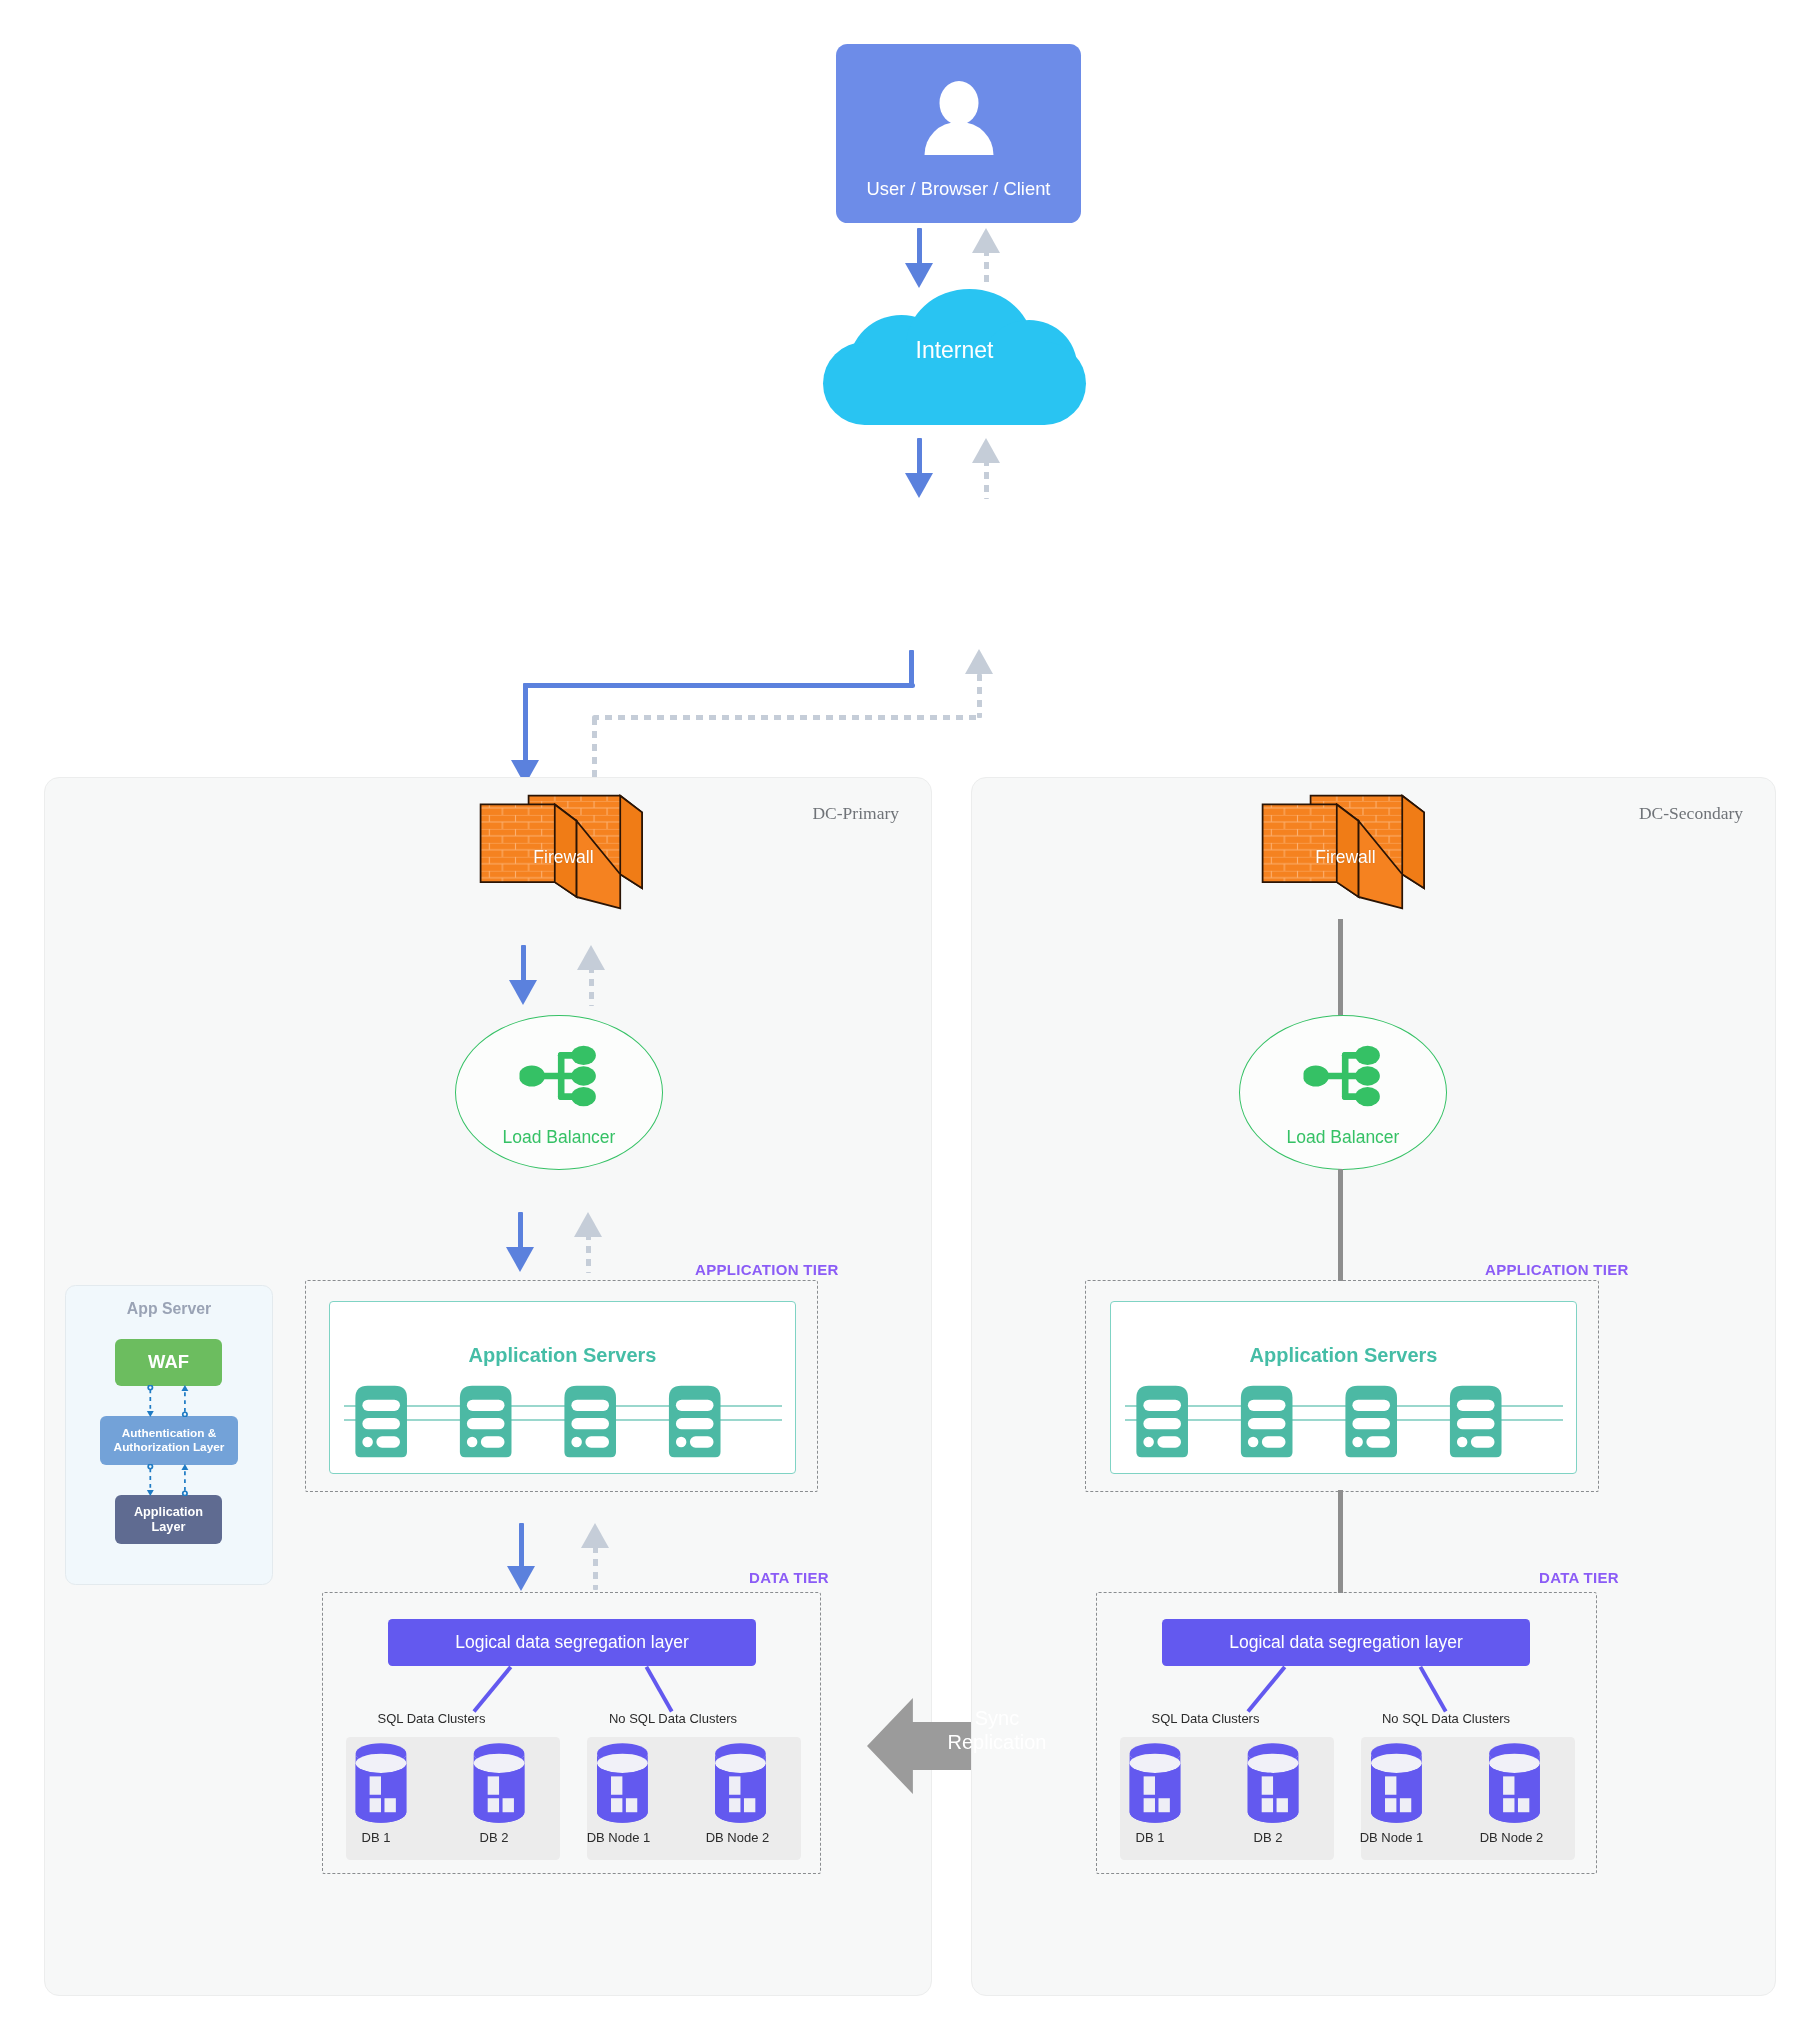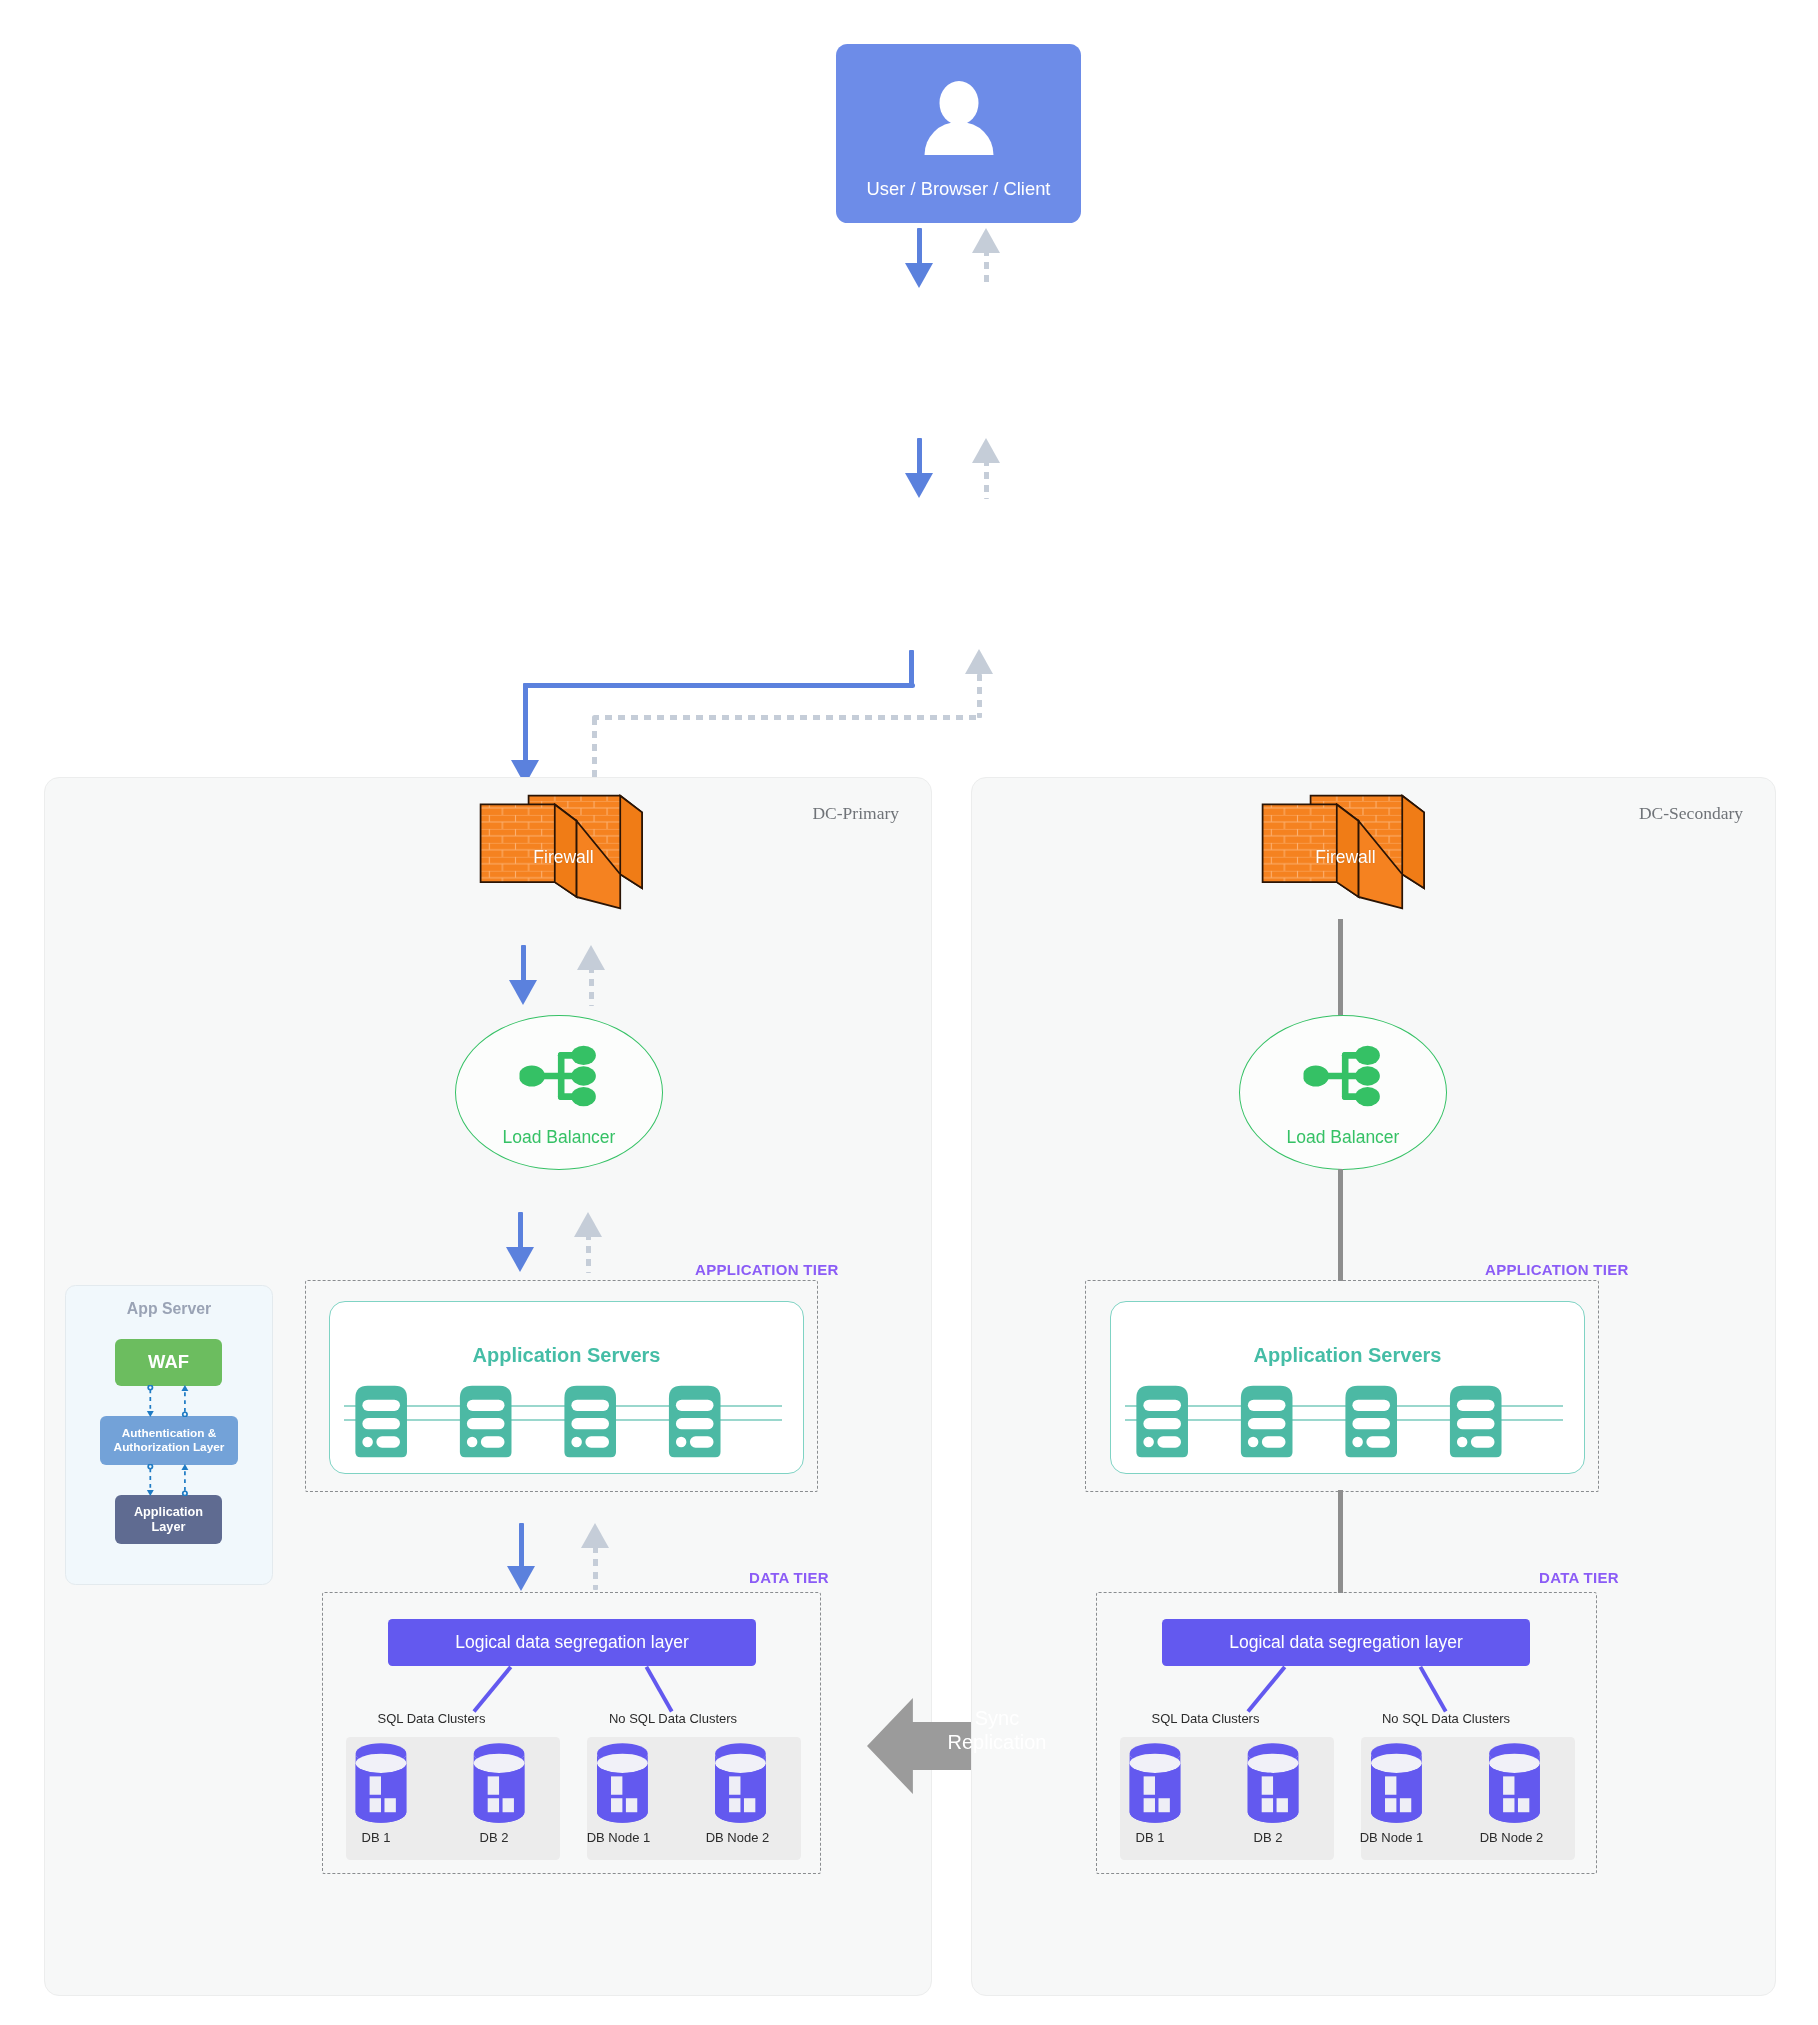--- a/index.html
+++ b/index.html
@@ -55,21 +55,21 @@
   
   .lb{width:206px;height:153px;border:1.3px solid #35c165;border-radius:50%;background:#fcfdfc;}
   .lb-label{position:absolute;left:0;right:0;bottom:21px;text-align:center;color:#35c165;font-size:17.5px;}
   .lb svg{position:absolute;left:50%;top:27px;transform:translateX(-50%);}
 
   
   .tier-label{font-size:15px;font-weight:bold;color:#8b5cf6;letter-spacing:0.3px;}
   .dashed-box{border:1.8px dashed #8a8d90;border-radius:2.6px;background:transparent;}
 
   
-  .app-card{border:1.3px solid #7fd3c4;border-radius:16px;background:#ffffff;padding-left:8px;}
+  .app-card{border:1.3px solid #7fd3c4;border-radius:4px;background:#ffffff;}
   .app-card-title{position:absolute;left:0;right:0;top:42px;text-align:center;color:#45bda6;font-size:20px;font-weight:bold;}
   .srv-rail{position:absolute;height:1.8px;background:#9ad7cd;}
 
   
   .seg-layer{background:#6359ef;border-radius:4.4px;color:#fff;font-size:17.5px;display:flex;align-items:center;justify-content:center;}
   .cluster-caption{font-size:13px;color:#2b2b2b;text-align:center;}
   .cluster-box{background:#ececec;border-radius:4.4px;}
   .db-caption{font-size:13px;color:#2b2b2b;text-align:center;}
 
   
@@ -114,20 +114,27 @@
 
   <div class="abs" style="left:917px;top:228px;width:53px;height:59px;">
     <div class="req-shaft" style="left:0;top:0;height:40px;"></div>
     <div class="req-head" style="left:-11.8px;top:35px;"></div>
   </div>
   <div class="abs" style="left:984px;top:228px;width:53px;height:59px;">
     <div class="res-shaft" style="left:0;top:21px;height:39px;"></div>
     <div class="res-head" style="left:-11.8px;top:0;"></div>
   </div>
 
+  <div class="abs" id="cloud">
+    <div class="c-b1"></div>
+    <div class="c-b2"></div>
+      <div class="c-b3"></div>
+      <div class="c-main"></div>
+    <div class="c-label">Internet</div>
+  </div>
 
   <div class="abs" style="left:917px;top:438px;width:53px;height:61px;">
     <div class="req-shaft" style="left:0;top:0;height:40px;"></div>
     <div class="req-head" style="left:-11.8px;top:35px;"></div>
   </div>
   <div class="abs" style="left:984px;top:438px;width:53px;height:61px;">
     <div class="res-shaft" style="left:0;top:21px;height:40px;"></div>
     <div class="res-head" style="left:-11.8px;top:0;"></div>
   </div>
 

